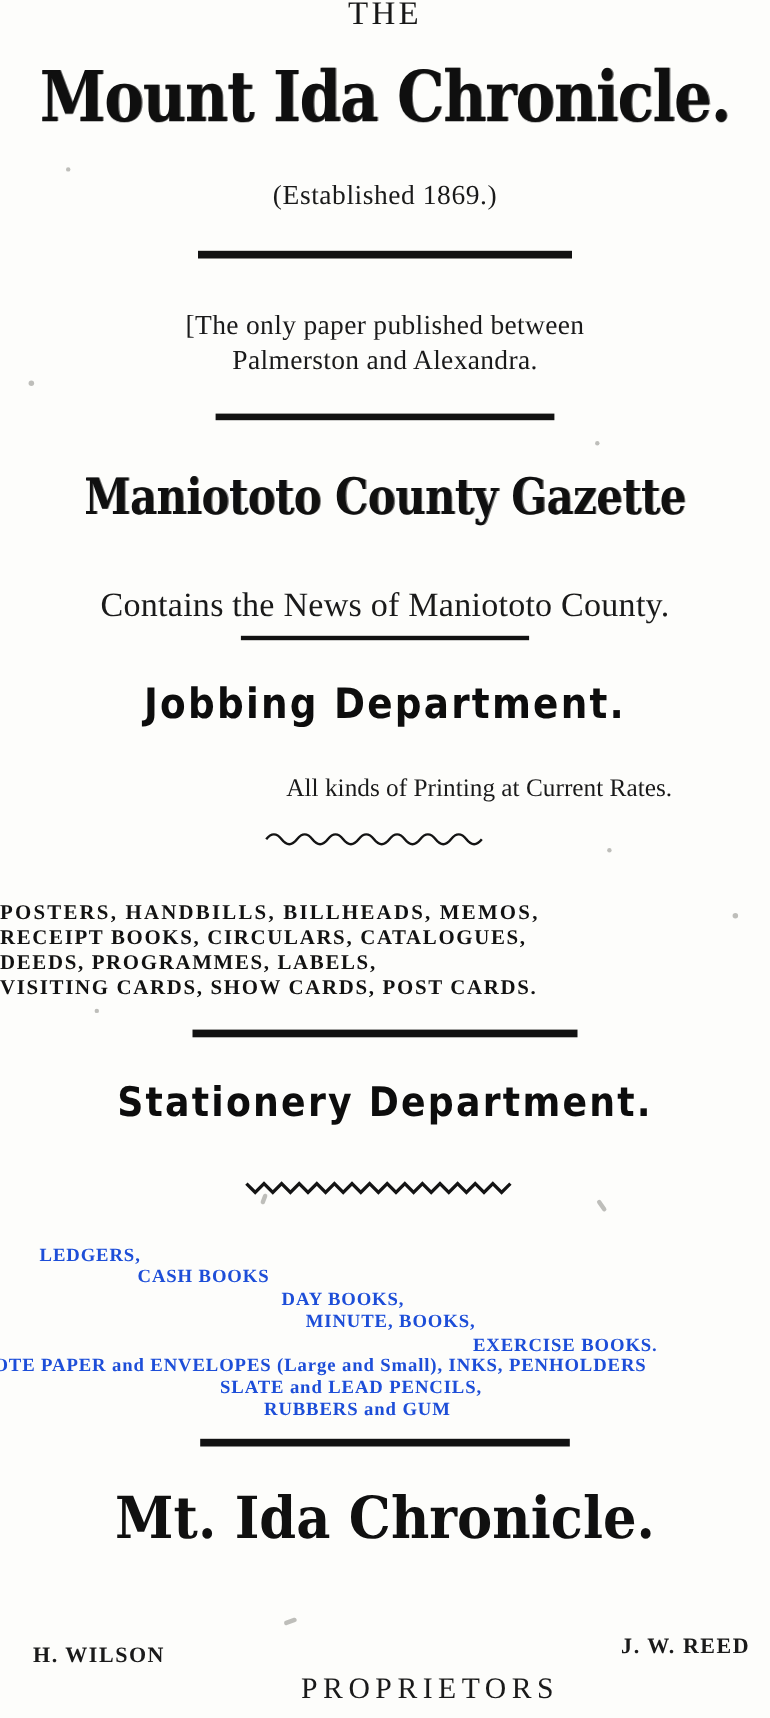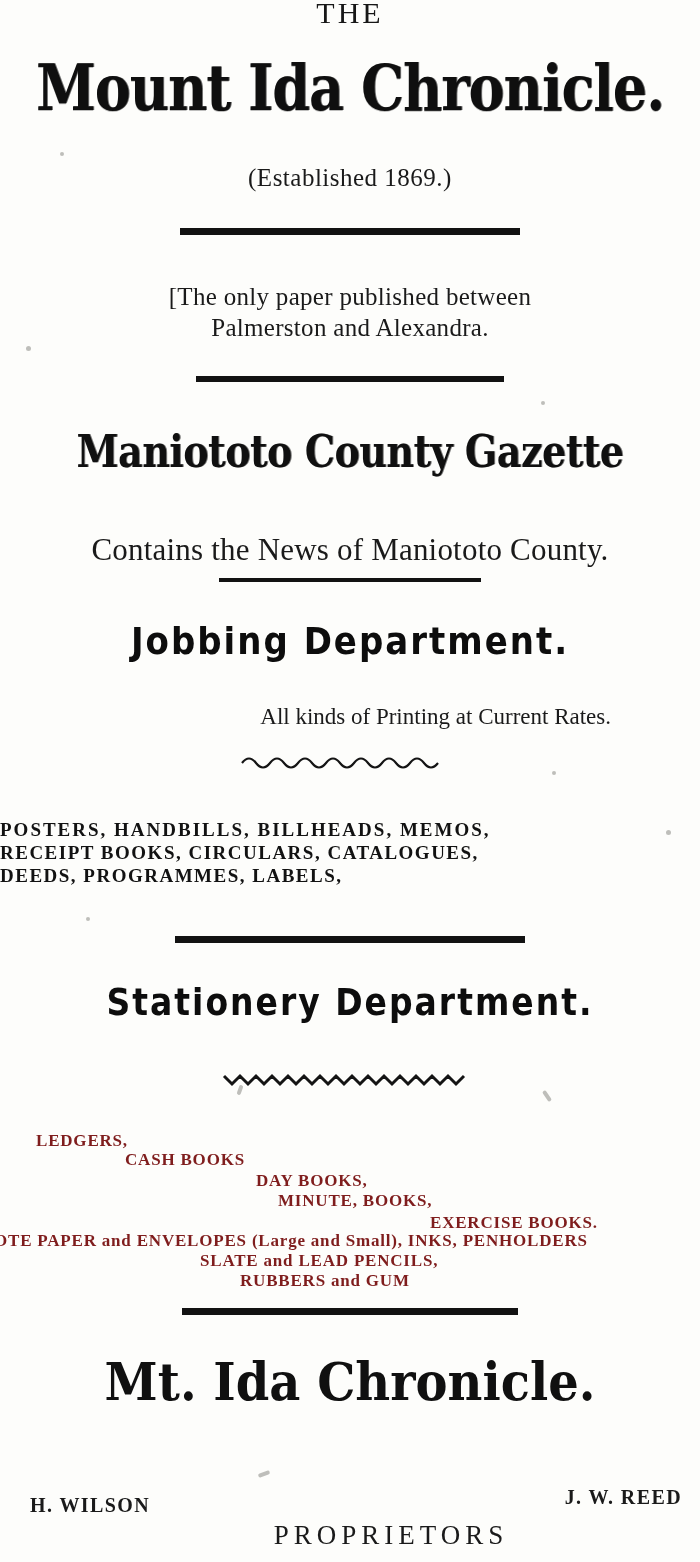--- a/index.html
+++ b/index.html
@@ -157,21 +157,21 @@
 
   .statlist {
     position: absolute;
     left: 0;
     width: 700px;
     font-family: "Liberation Serif", serif;
     font-weight: 700;
     font-size: 17px;
     letter-spacing: .8px;
     line-height: 21px;
-    color: #7f1d1d;
+    color: #1d4ed8;
     white-space: nowrap;
   }
   .statlist div { position: absolute; }
 
   .bottom-mast {
     position: absolute;
     left: 0;
     width: 700px;
     text-align: center;
     font-family: "DejaVu Serif", serif;
@@ -248,20 +248,21 @@
   <div class="wavy" style="top:752px;">
     <svg width="220" height="18" viewBox="0 0 220 18" xmlns="http://www.w3.org/2000/svg" aria-hidden="true">
       <path d="M2 11 q 7 -9 14 0 t 14 0 t 14 0 t 14 0 t 14 0 t 14 0 t 14 0 t 14 0 t 14 0 t 14 0 t 14 0 t 14 0 t 14 0 t 14 0" fill="none" stroke="#141414" stroke-width="2.2"></path>
     </svg>
   </div>
 
   <div class="joblist" style="top:818px;">
     <div class="l1">POSTERS,        HANDBILLS,        BILLHEADS,        MEMOS,</div>
     <div>RECEIPT BOOKS,      CIRCULARS,      CATALOGUES,</div>
     <div>DEEDS,     PROGRAMMES,    LABELS,</div>
+    <div>VISITING CARDS, SHOW CARDS, POST CARDS.</div>
   </div>
 
   <div class="rule thick" style="top:936px; width:350px;"></div>
 
   <div class="fancy-head" style="top:980px; font-size:33px; letter-spacing:2px;">Stationery Department.</div>
 
   <div class="wavy" style="top:1072px;">
     <svg width="256" height="16" viewBox="0 0 256 16" xmlns="http://www.w3.org/2000/svg" aria-hidden="true">
       <path d="M2 4 l8 8 l8 -8 l8 8 l8 -8 l8 8 l8 -8 l8 8 l8 -8 l8 8 l8 -8 l8 8 l8 -8 l8 8 l8 -8 l8 8 l8 -8 l8 8 l8 -8 l8 8 l8 -8 l8 8 l8 -8 l8 8 l8 -8 l8 8 l8 -8 l8 8 l8 -8 l8 8 l8 -8" fill="none" stroke="#141414" stroke-width="3"></path>
     </svg>

